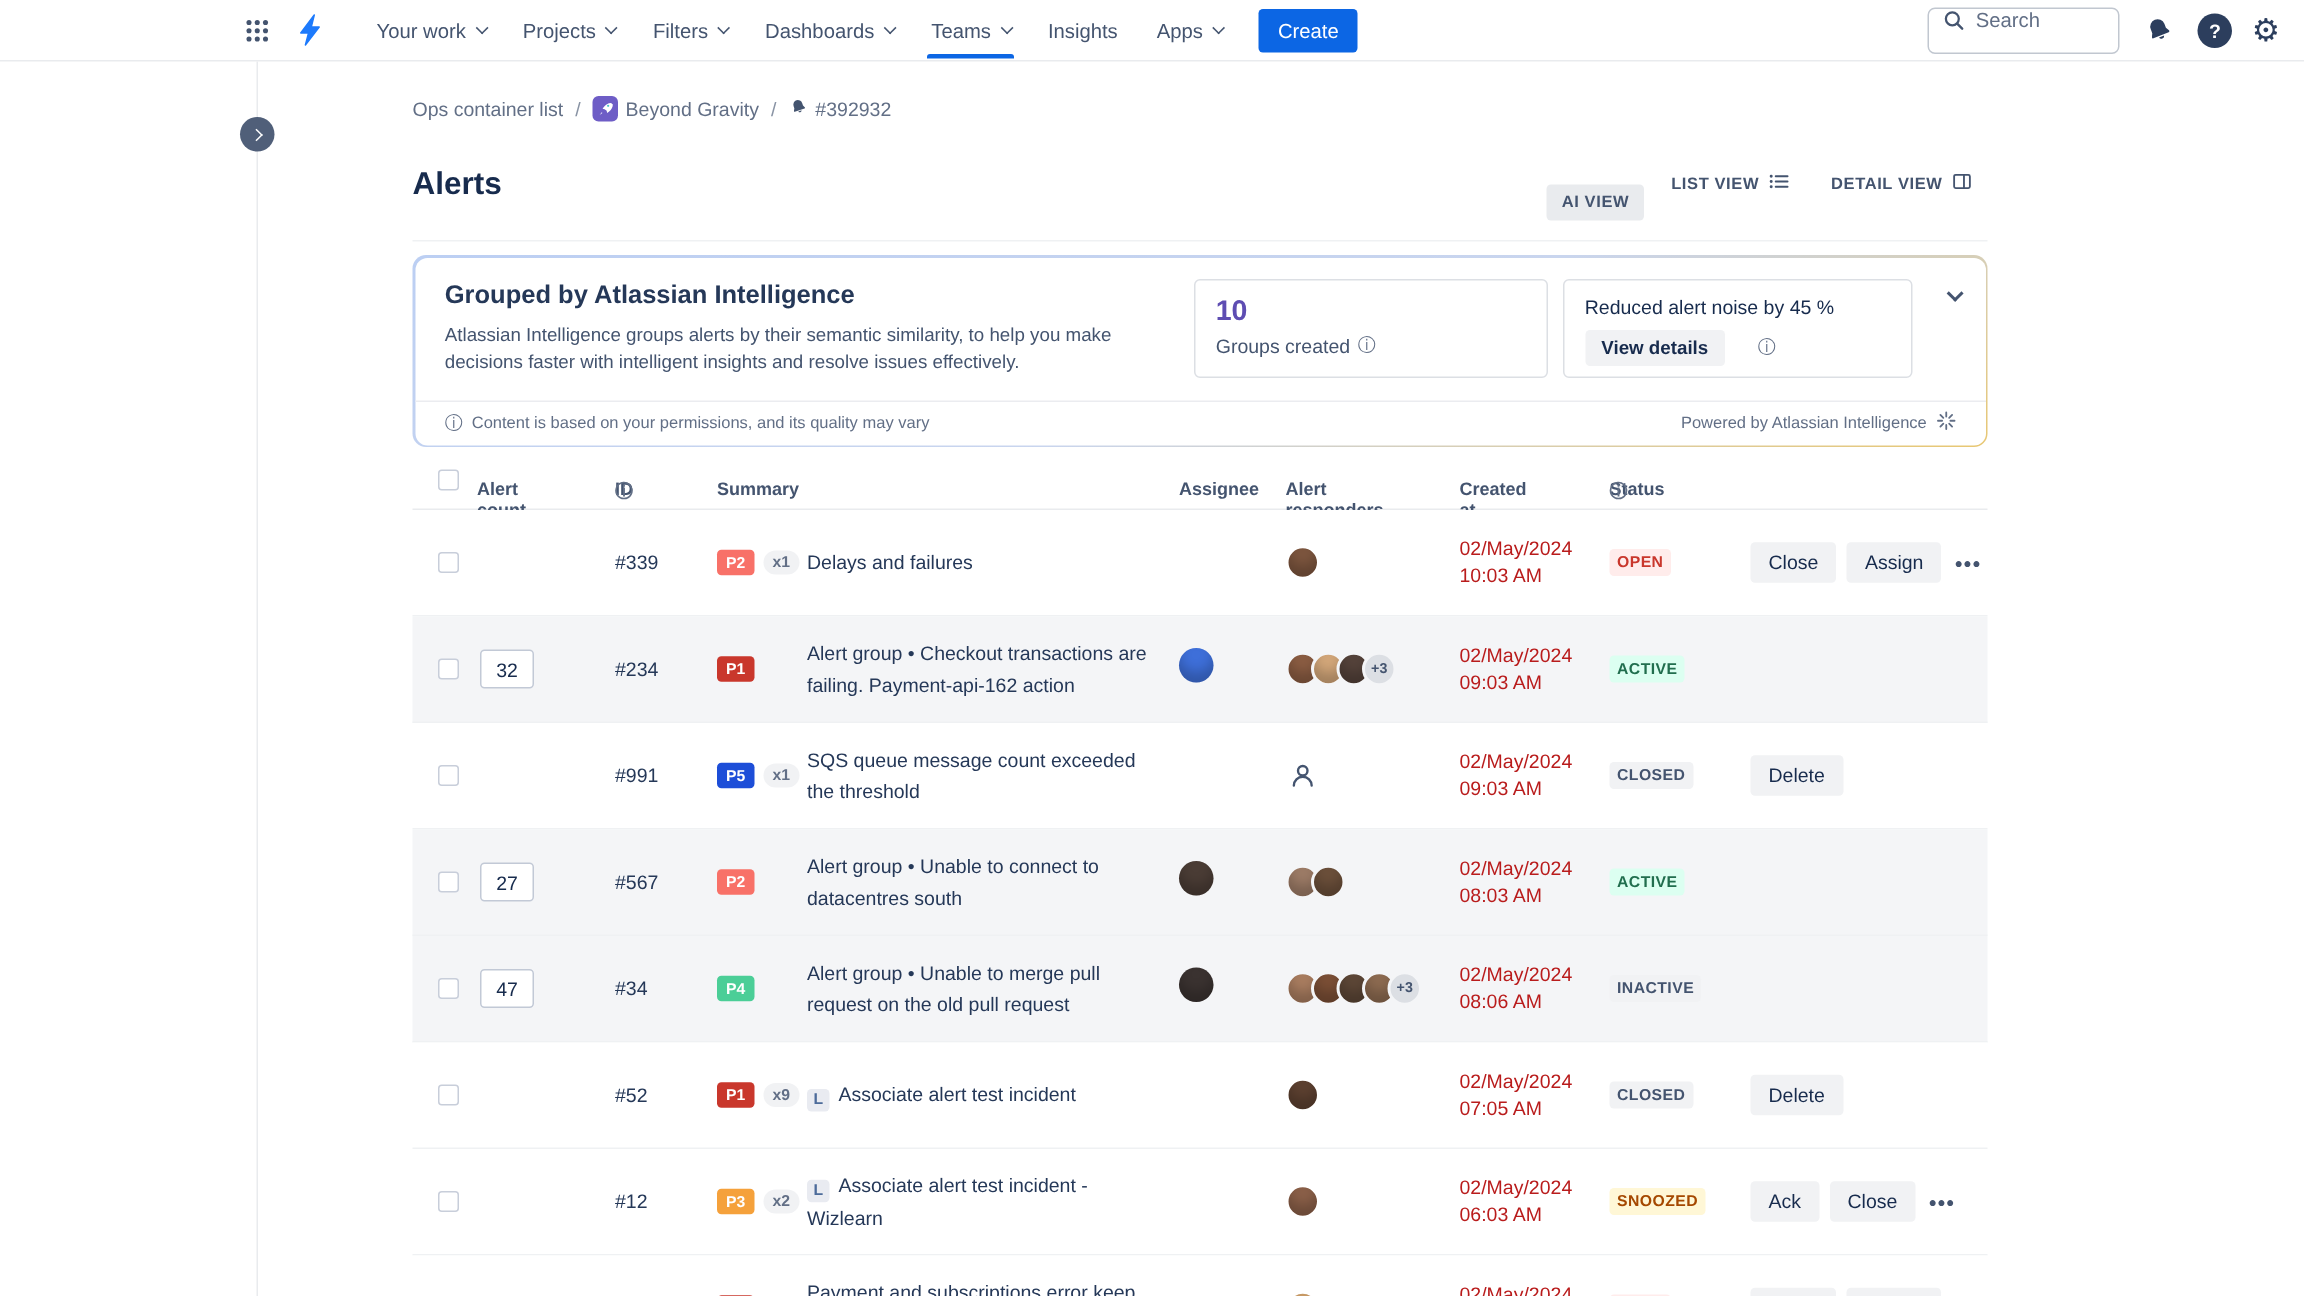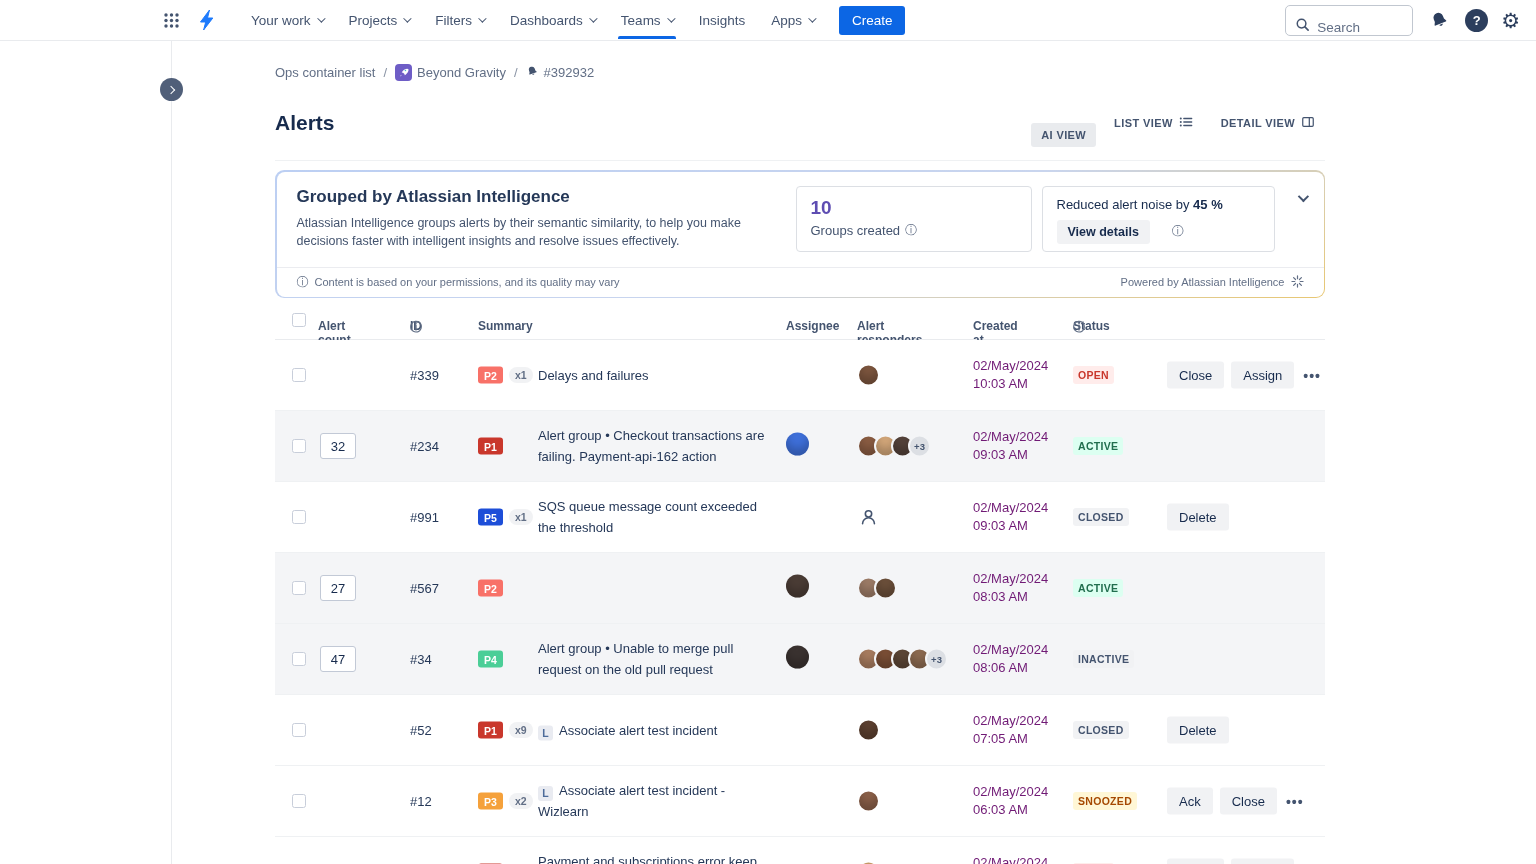--- a/index.html
+++ b/index.html
@@ -9,21 +9,21 @@
   
   .topnav { height:41px; border-bottom:1px solid #E9EBEE; display:flex; align-items:center; padding:0 16px 0 158px; position:relative; background:#fff; }
   .nav-left { display:flex; align-items:center; gap:10px; }
   .icon-btn { display:flex; align-items:center; justify-content:center; width:26px; height:26px; border-radius:4px; cursor:pointer; }
   .nav-items { display:flex; align-items:center; margin-left:18px; }
   .nav-item { position:relative; display:flex; align-items:center; gap:6px; padding:10px 13px; font-size:13.5px; font-weight:500; color:#44546F; cursor:pointer; white-space:nowrap; }
   .nav-item.active::after { content:""; position:absolute; left:10px; right:10px; bottom:-1px; height:3px; background:#0C66E4; border-radius:2px 2px 0 0; }
   .chev { width:6px; height:6px; border-right:1.7px solid #44546F; border-bottom:1.7px solid #44546F; transform:rotate(45deg) translateY(-2px); display:inline-block; }
   .create-btn { background:#0C66E4; color:#fff; font-size:13.5px; font-weight:500; border:none; border-radius:3px; padding:7px 13px; margin-left:12px; cursor:pointer; }
   .nav-right { margin-left:auto; display:flex; align-items:center; gap:13px; }
-  .search-box { display:flex; align-items:flex-end; gap:7px; width:128px; height:31px; border:1.5px solid #C1C7D0; border-radius:5px; padding:0 9px; color:#626F86; font-size:13.5px; }
+  .search-box { display:flex; align-items:flex-start; gap:7px; width:128px; height:31px; border:1.5px solid #C1C7D0; border-radius:5px; padding:0 9px; color:#626F86; font-size:13.5px; }
   .help-circle { width:23px; height:23px; border-radius:50%; background:#2C3E5D; color:#fff; font-size:13px; font-weight:700; display:flex; align-items:center; justify-content:center; cursor:pointer; }
   .gear-glyph { font-size:21px; color:#2C3E5D; line-height:1; cursor:pointer; }
 
   
   .rail-line { position:absolute; left:171px; top:41px; bottom:0; width:1px; background:#E9EBEE; }
   .rail-btn { position:absolute; left:160px; top:78px; width:23px; height:23px; border-radius:50%; background:#505F79; display:flex; align-items:center; justify-content:center; cursor:pointer; z-index:5; }
   .rail-btn .chev { border-color:#fff; transform:rotate(-45deg); margin-left:-2px; }
 
   
   .main { margin-left:275px; width:1050px; }
@@ -44,21 +44,21 @@
   .ai-card { background:#fff; border-radius:8px; }
   .ai-card-main { position:relative; height:95px; padding:15px 20px 0 20px; }
   .ai-title { font-size:17px; font-weight:700; color:#253858; }
   .ai-desc { margin-top:7px; font-size:12.5px; line-height:18px; color:#44546F; width:480px; }
   .stat-box { position:absolute; top:14px; height:66px; border:1px solid #DCDFE4; border-radius:4px; padding:10px 14px; background:#fff; }
   .stat-box.groups { left:519px; width:236px; }
   .stat-box.noise { left:765px; width:233px; }
   .stat-number { font-size:19px; font-weight:700; color:#5E4DB2; }
   .stat-label { margin-top:3px; font-size:13px; color:#44546F; display:flex; align-items:center; gap:5px; }
   .noise-line { font-size:13px; color:#172B4D; white-space:nowrap; }
-  .noise-line b { font-weight:700;margin-top:28px; }
+  .noise-line b { font-weight:400;margin-top:28px; }
   .noise-actions { margin-top:8px; display:flex; align-items:center; gap:22px; }
   .btn-subtle { background:#F1F2F4; border:none; border-radius:3px; color:#172B4D; font-size:12.5px; font-weight:600; padding:5px 11px; cursor:pointer; font-family:inherit; }
   .card-chevron { position:absolute; right:18px; top:16px; cursor:pointer; }
   .card-chevron .chev { width:8px; height:8px; border-width:2px; border-color:#44546F; }
   .ai-card-footer { display:flex; align-items:center; justify-content:space-between; border-top:1px solid #EBECF0; padding:6px 20px; font-size:11px; color:#626F86; }
   .footer-left, .footer-right { display:flex; align-items:center; gap:6px; }
   .info-glyph { color:#626F86; font-size:12px; font-style:normal; }
 
   
   .alerts-table { margin-top:13px; }
@@ -75,21 +75,21 @@
   .summary-cell { left:263px; width:238px; font-size:13px; line-height:21px; color:#253858; cursor:pointer; }
   .link-chip { display:inline-flex; align-items:center; justify-content:center; width:15px; height:15px; border-radius:3px; background:#E9EBF1; color:#4C6B9A; font-size:10.5px; font-weight:700; margin-right:6px; vertical-align:-2px; }
   .assignee-cell { left:511px; }
   .responders-cell { left:582px; display:flex; align-items:center; }
   .avatar { width:23px; height:23px; border-radius:50%; display:inline-flex; align-items:center; justify-content:center; box-shadow:inset 0 -7px 8px rgba(0,0,0,.22); }
   .responders-cell .avatar, .responders-cell .extra-chip { margin-left:-6px; border:2px solid #fff; }
   .responders-cell .avatar:first-child { margin-left:0; }
   .t-row.shaded .responders-cell .avatar, .t-row.shaded .responders-cell .extra-chip { border-color:#F4F5F7; }
   .avatar.generic { box-shadow:none; background:transparent; }
   .extra-chip { width:23px; height:23px; border-radius:50%; background:#DCDFE4; color:#44546F; font-size:9.5px; font-weight:600; display:inline-flex; align-items:center; justify-content:center; }
-  .created-cell { left:698px; font-size:13px; line-height:18px; color:#701a75; }
+  .created-cell { left:698px; font-size:13px; line-height:18px; color:#b91c1c; }
   .status-cell { left:798px; font-size:10.5px; font-weight:700; letter-spacing:.3px; border-radius:3px; padding:3px 5px; }
   .actions-cell { left:892px; display:flex; align-items:center; gap:7px; width:150px; }
   .action-btn { background:#F1F2F4; border:none; border-radius:3px; color:#172B4D; font-size:13px; font-weight:500; padding:6px 12px; cursor:pointer; font-family:inherit; }
   .more-btn { background:none; border:none; color:#44546F; font-size:14px; font-weight:700; letter-spacing:1px; cursor:pointer; padding:4px 2px; }
 </style>
 </head>
 <body>
 
 <div class="topnav">
   <div class="nav-left">
@@ -349,20 +349,21 @@
           <span class="cell status-cell" style="color:#44546F;background:#F1F2F4">CLOSED</span>
           <span class="cell actions-cell">
             <button class="action-btn">Delete</button>
           </span>
         </div>
         <div class="t-row shaded">
           <span class="cell checkbox"></span>
           <span class="cell count-box">27</span>
           <span class="cell id-cell">#567</span>
           <span class="cell prio" style="background:#F87168">P2</span>
+          <span class="cell summary-cell">Alert group • Unable to connect to datacentres south</span>
           <span class="cell assignee-cell"><span class="avatar" style="background:#4A3C35"></span></span>
           <span class="cell responders-cell">
             <span class="avatar" style="background:#9C7B66"></span>
             <span class="avatar" style="background:#6B4F3A"></span>
           </span>
           <span class="cell created-cell">02/May/2024<br>08:03 AM</span>
           <span class="cell status-cell" style="color:#216E4E;background:#DCFFF1">ACTIVE</span>
         </div>
         <div class="t-row shaded">
           <span class="cell checkbox"></span>

